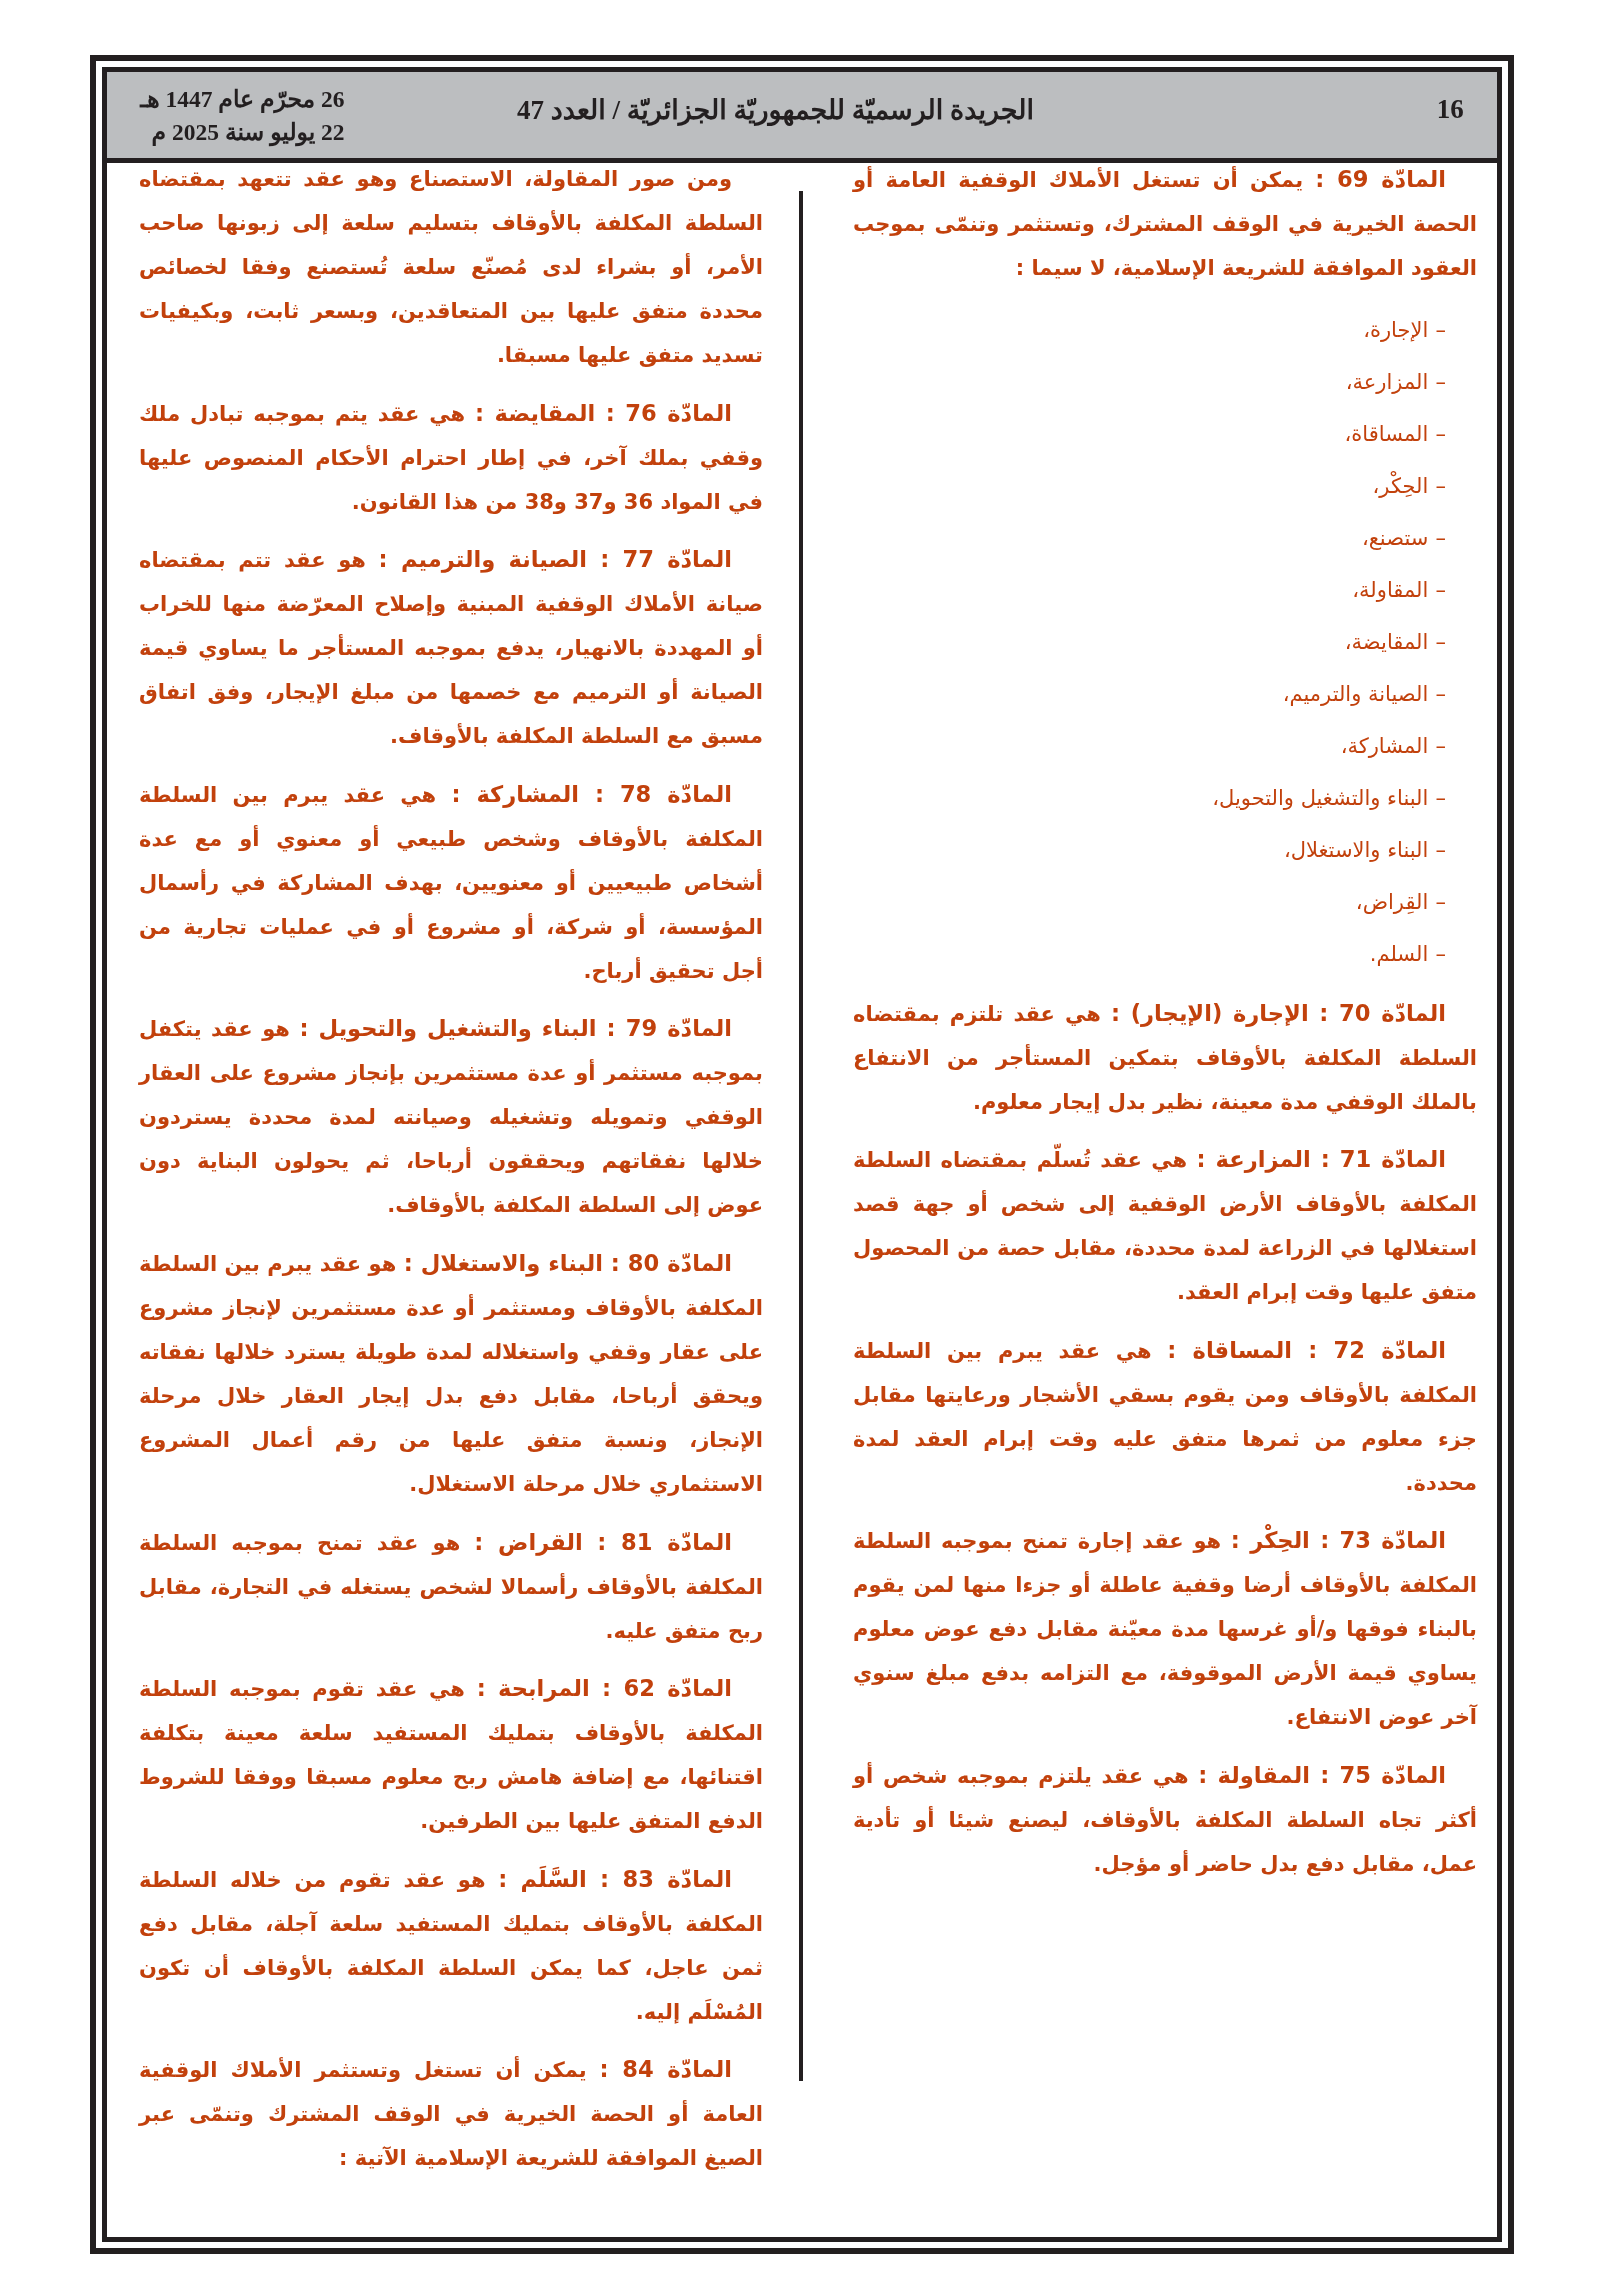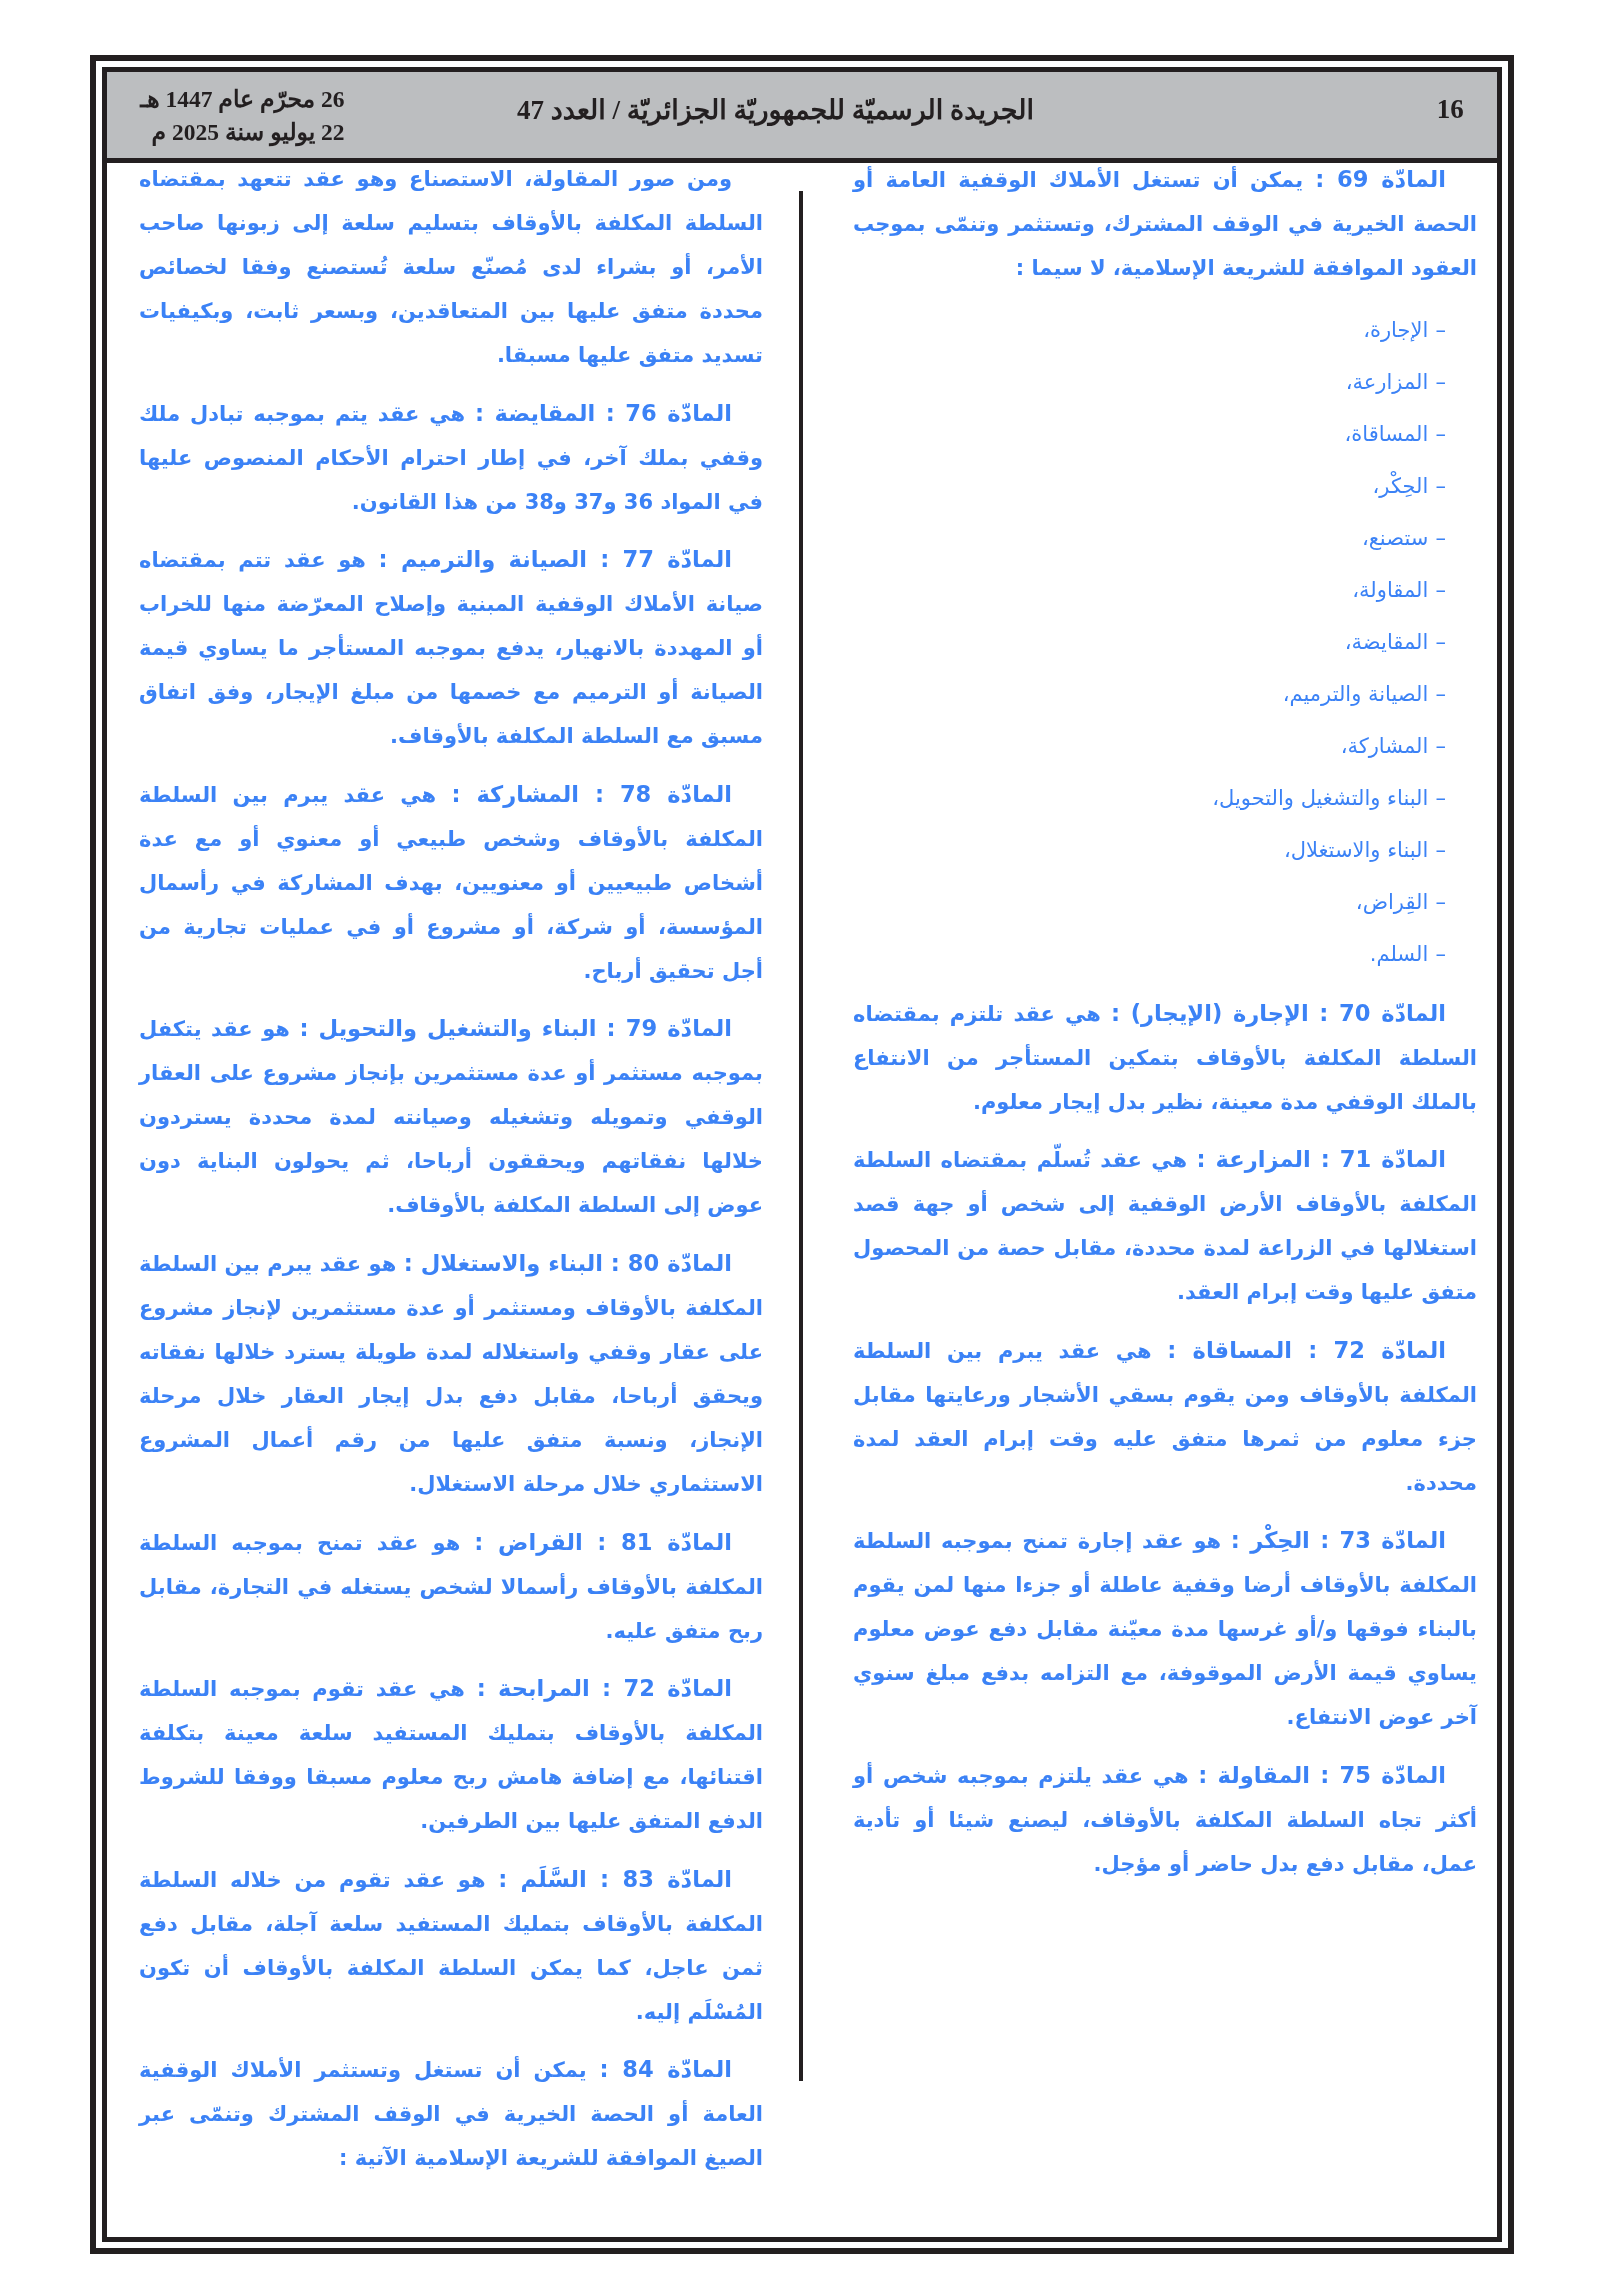--- a/index.html
+++ b/index.html
@@ -77,21 +77,21 @@
     }
     .col {
       position: absolute;
       top: 91px;
       width: 624px;
       font-size: 21px;
       line-height: 44px;
       text-align: justify;
       text-align-last: right;
       font-weight: bold;
-      color: #3b82f6;
+      color: #c2410c;
     }
     .col-right {
       right: 31px;
       top: 96px;
     }
     .col-left {
       left: 43px;
       top: 96px;
     }
     .divider {
@@ -209,21 +209,21 @@
     </p>
     <p class="article">
       <span class="article-label">المادّة 80 : البناء والاستغلال :</span>
       <span>هو عقد يبرم بين السلطة المكلفة بالأوقاف ومستثمر أو عدة مستثمرين لإنجاز مشروع على عقار وقفي واستغلاله لمدة طويلة يسترد خلالها نفقاته ويحقق أرباحا، مقابل دفع بدل إيجار العقار خلال مرحلة الإنجاز، ونسبة متفق عليها من رقم أعمال المشروع الاستثماري خلال مرحلة الاستغلال.</span>
     </p>
     <p class="article">
       <span class="article-label">المادّة 81 : القراض :</span>
       <span>هو عقد تمنح بموجبه السلطة المكلفة بالأوقاف رأسمالا لشخص يستغله في التجارة، مقابل ربح متفق عليه.</span>
     </p>
     <p class="article">
-      <span class="article-label">المادّة 72 : المرابحة :</span>
+      <span class="article-label">المادّة 62 : المرابحة :</span>
       <span>هي عقد تقوم بموجبه السلطة المكلفة بالأوقاف بتمليك المستفيد سلعة معينة بتكلفة اقتنائها، مع إضافة هامش ربح معلوم مسبقا ووفقا للشروط الدفع المتفق عليها بين الطرفين.</span>
     </p>
     <p class="article">
       <span class="article-label">المادّة 83 : السَّلَم :</span>
       <span>هو عقد تقوم من خلاله السلطة المكلفة بالأوقاف بتمليك المستفيد سلعة آجلة، مقابل دفع ثمن عاجل، كما يمكن السلطة المكلفة بالأوقاف أن تكون المُسْلَم إليه.</span>
     </p>
     <p class="article">
       <span class="article-label">المادّة 84 :</span>
       <span>يمكن أن تستغل وتستثمر الأملاك الوقفية العامة أو الحصة الخيرية في الوقف المشترك وتنمّى عبر الصيغ الموافقة للشريعة الإسلامية الآتية :</span>
     </p>

